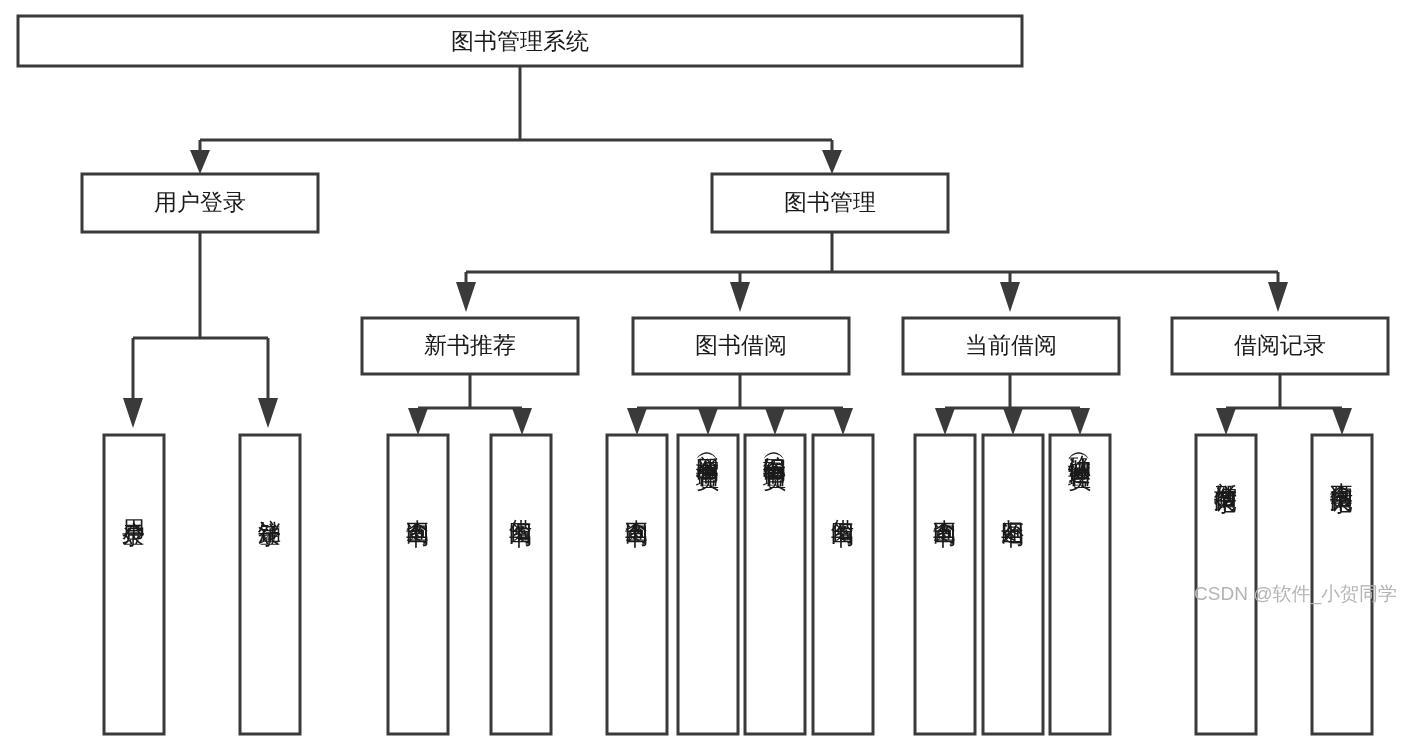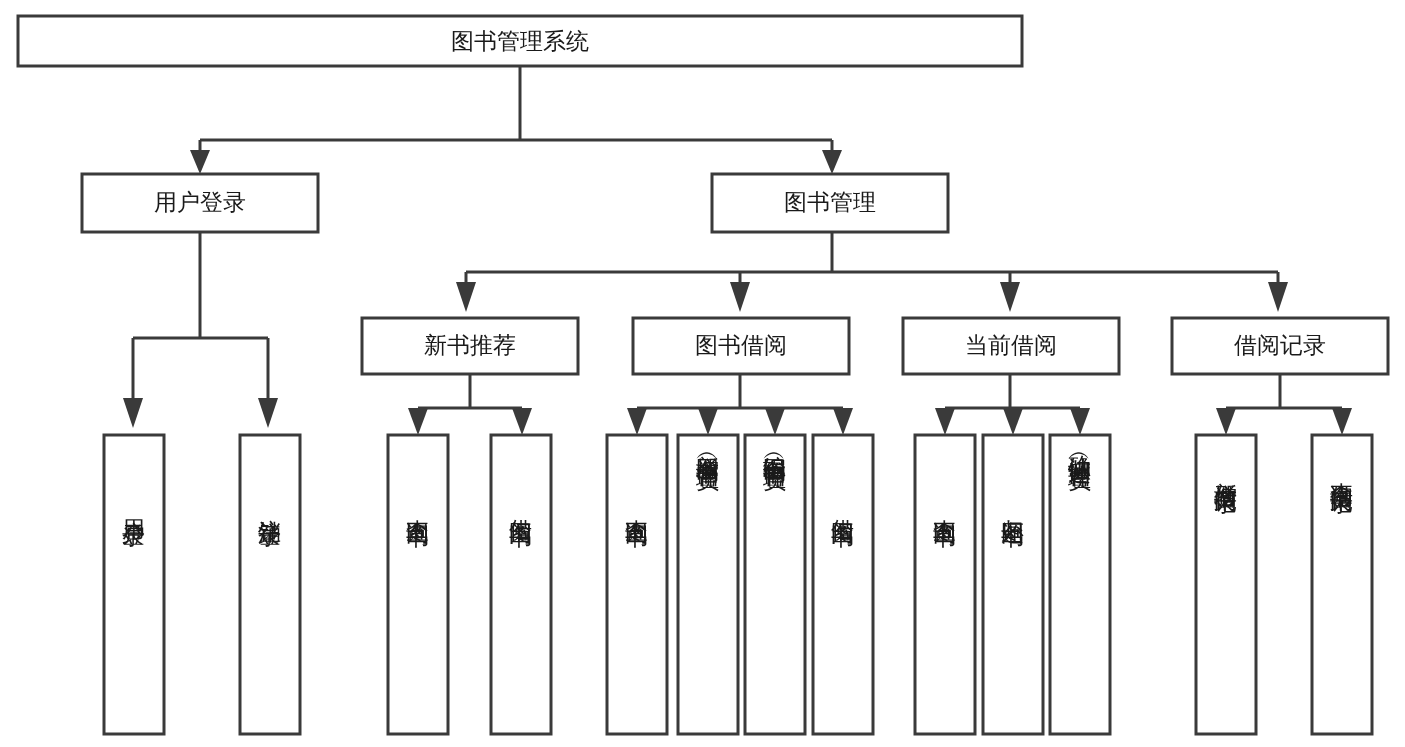--- a/index.html
+++ b/index.html
@@ -213,13 +213,14 @@
       <rect class="node-box" x="1196" y="435" width="60" height="299"></rect>
       <text class="node-label-v" x="1226" y="470">新增借阅记录</text>
     </g>
     <g>
       <rect class="node-box" x="1312" y="435" width="60" height="299"></rect>
       <text class="node-label-v" x="1342" y="470">查询借阅记录</text>
     </g>
 
   </svg>
 
+  <div class="watermark">CSDN @软件_小贺同学</div>
 </div>
 
 </body></html>

